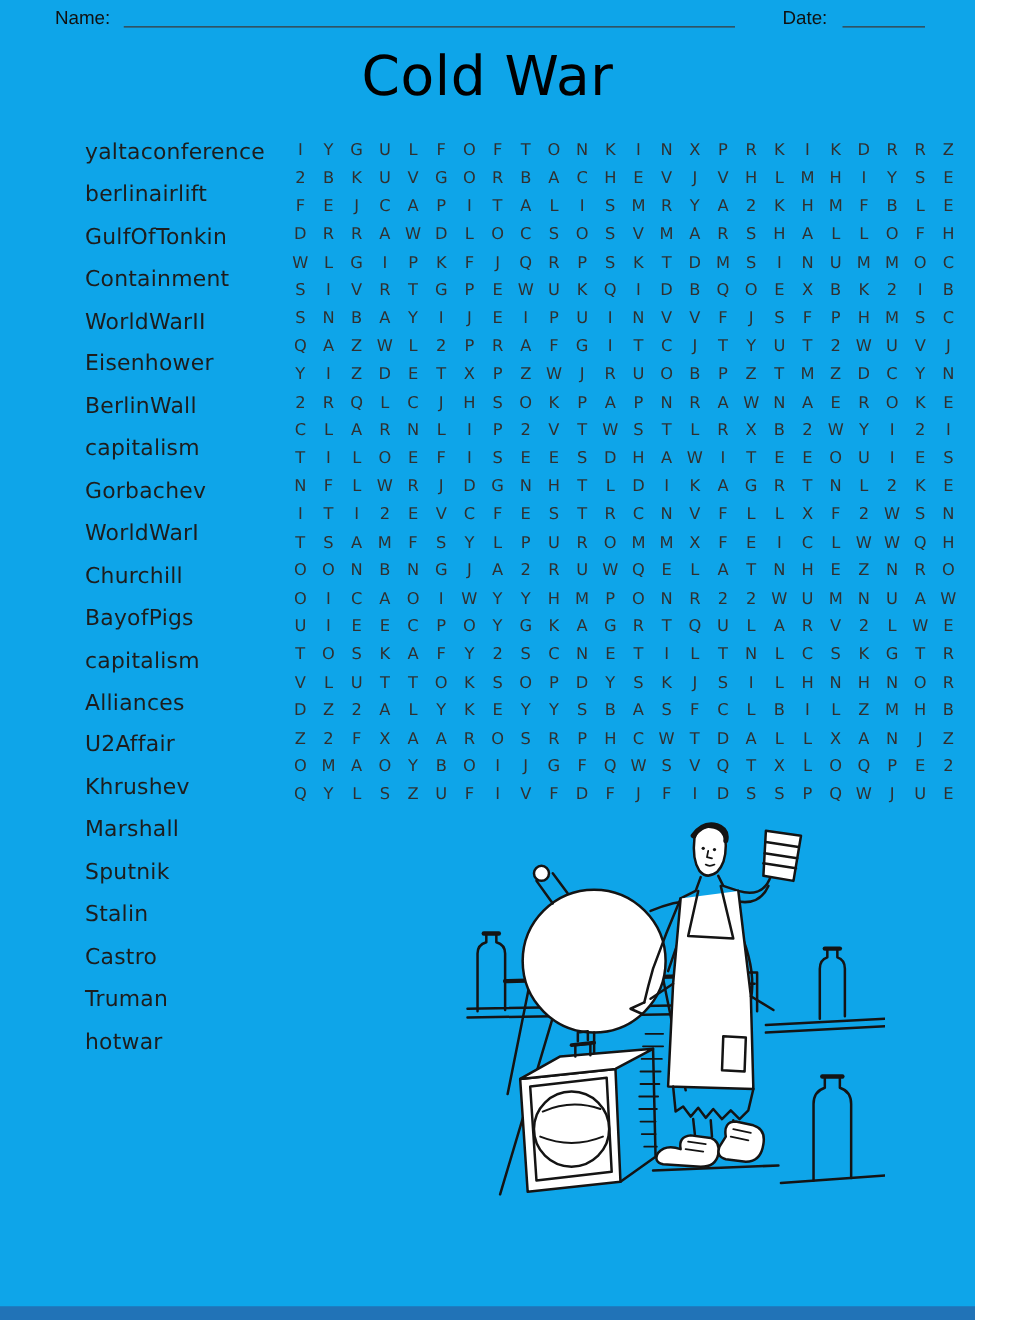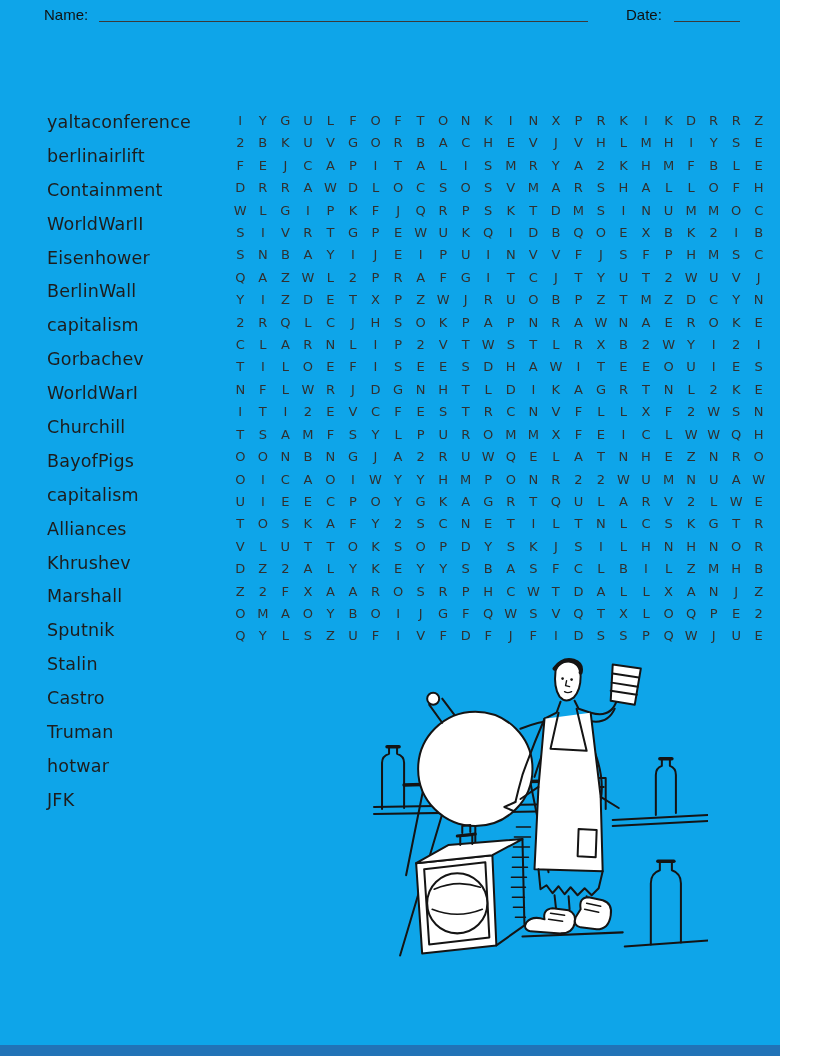--- a/index.html
+++ b/index.html
@@ -22,21 +22,21 @@
   .title {
     position:absolute; top:36px; left:0; width:100%; text-align:center;
     font-size:44px; font-weight:500; color:#000; letter-spacing:0.5px;
   }
   
   .word-list {
     position:absolute; left:47px; top:106px; list-style:none;
   }
   .word-list li {
     height:33.9px; line-height:33.9px; font-size:17.5px; color:#1d1d1d;
-    letter-spacing:0.2px; white-space:nowrap;
+    letter-spacing:0.2px; white-space:nowrap;margin-left:21px;
   }
   
   .letter-grid {
     position:absolute; left:229px; top:110px; width:541px;
   }
   .grid-row { display:grid; grid-template-columns:repeat(24,1fr); height:22.42px; }
   .grid-cell {
     text-align:center; line-height:22.42px; font-size:13px; color:#303030;
     font-weight:500;
   }
@@ -48,43 +48,45 @@
 </head>
 <body>
 
 <div class="page">
 
   <span class="hdr-label name-label">Name:</span>
   <div class="fill-line name-line"></div>
   <span class="hdr-label date-label">Date:</span>
   <div class="fill-line date-line"></div>
 
+  <div class="title">Cold War</div>
 
   <ul class="word-list" id="word-list">
       <li>yaltaconference</li>
       <li>berlinairlift</li>
+      <li>GulfOfTonkin</li>
       <li>Containment</li>
       <li>WorldWarII</li>
       <li>Eisenhower</li>
       <li>BerlinWall</li>
       <li>capitalism</li>
       <li>Gorbachev</li>
       <li>WorldWarI</li>
       <li>Churchill</li>
       <li>BayofPigs</li>
       <li>capitalism</li>
       <li>Alliances</li>
+      <li>U2Affair</li>
       <li>Khrushev</li>
       <li>Marshall</li>
       <li>Sputnik</li>
       <li>Stalin</li>
       <li>Castro</li>
       <li>Truman</li>
       <li>hotwar</li>
-      <li>JFK</li>
     </ul>
 
   <div class="letter-grid" id="letter-grid">
       <div class="grid-row">
         <span class="grid-cell">I</span>
         <span class="grid-cell">Y</span>
         <span class="grid-cell">G</span>
         <span class="grid-cell">U</span>
         <span class="grid-cell">L</span>
         <span class="grid-cell">F</span>

